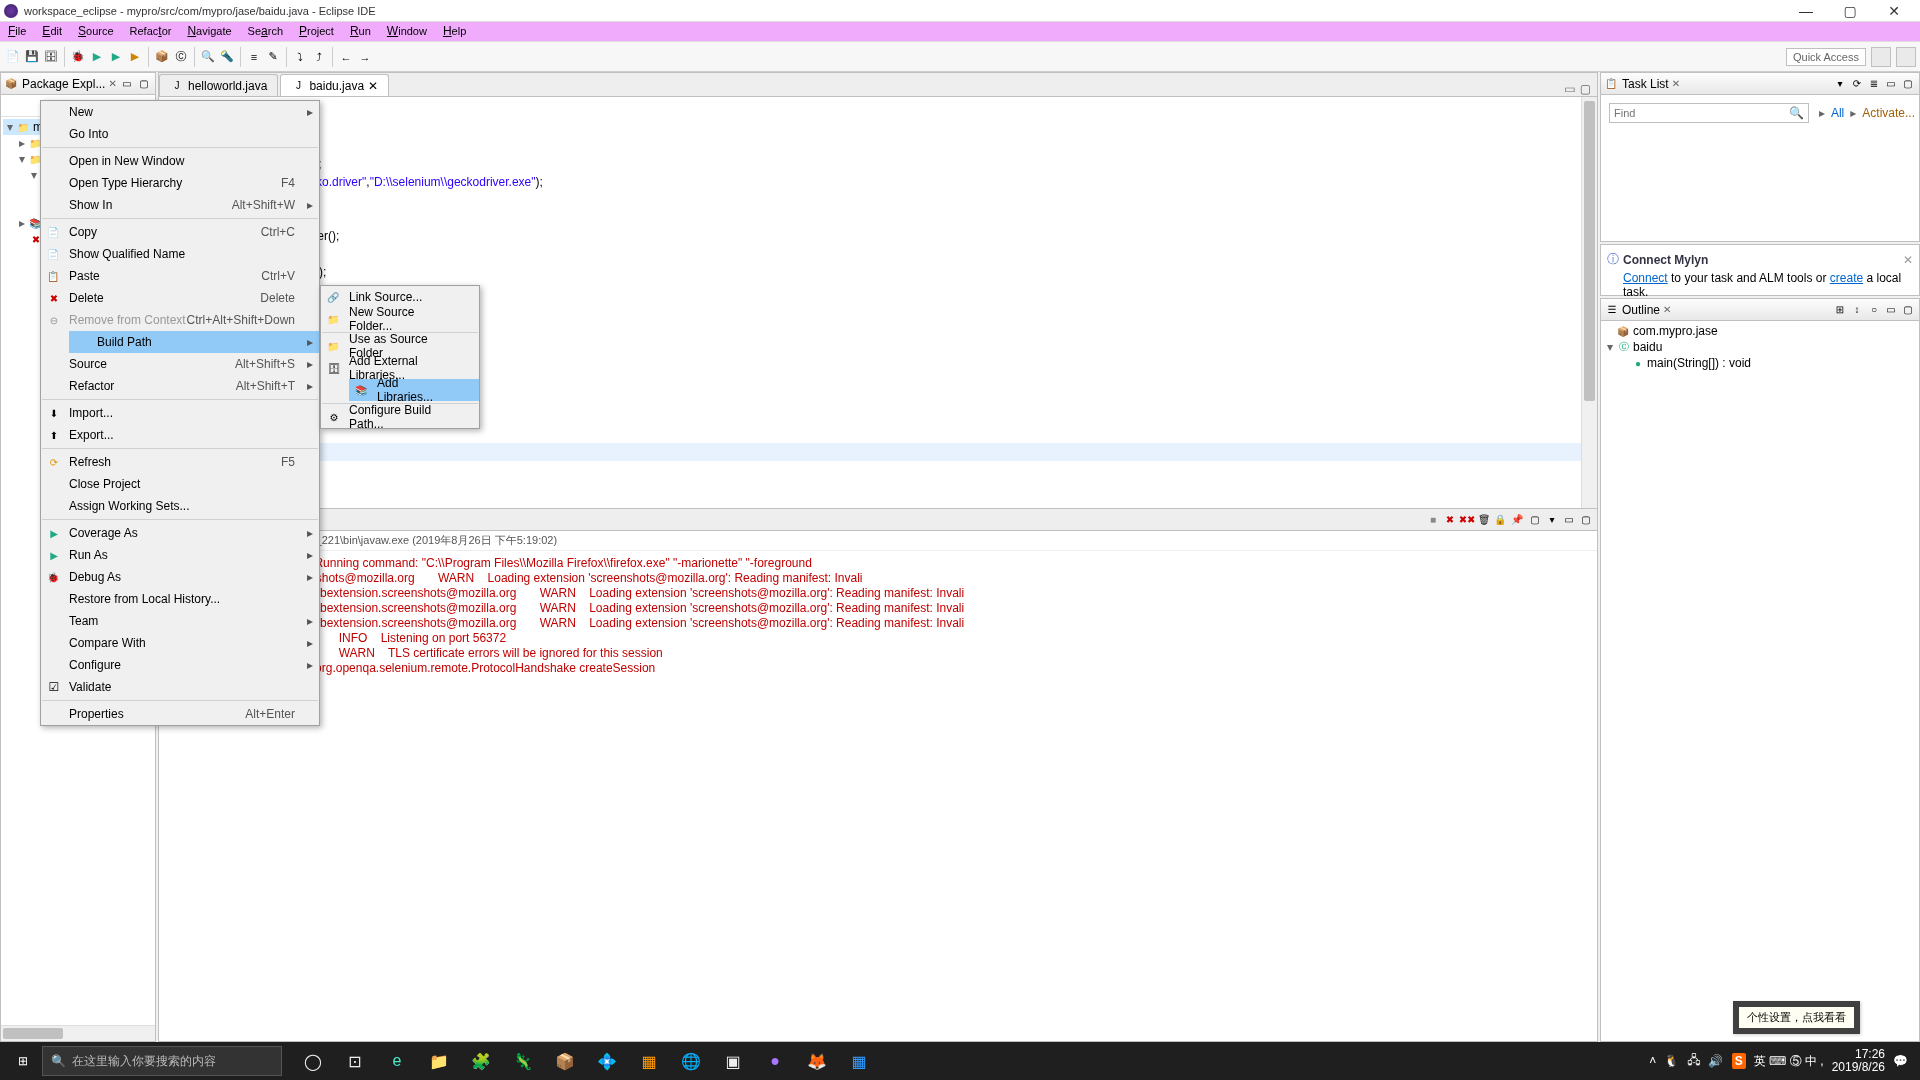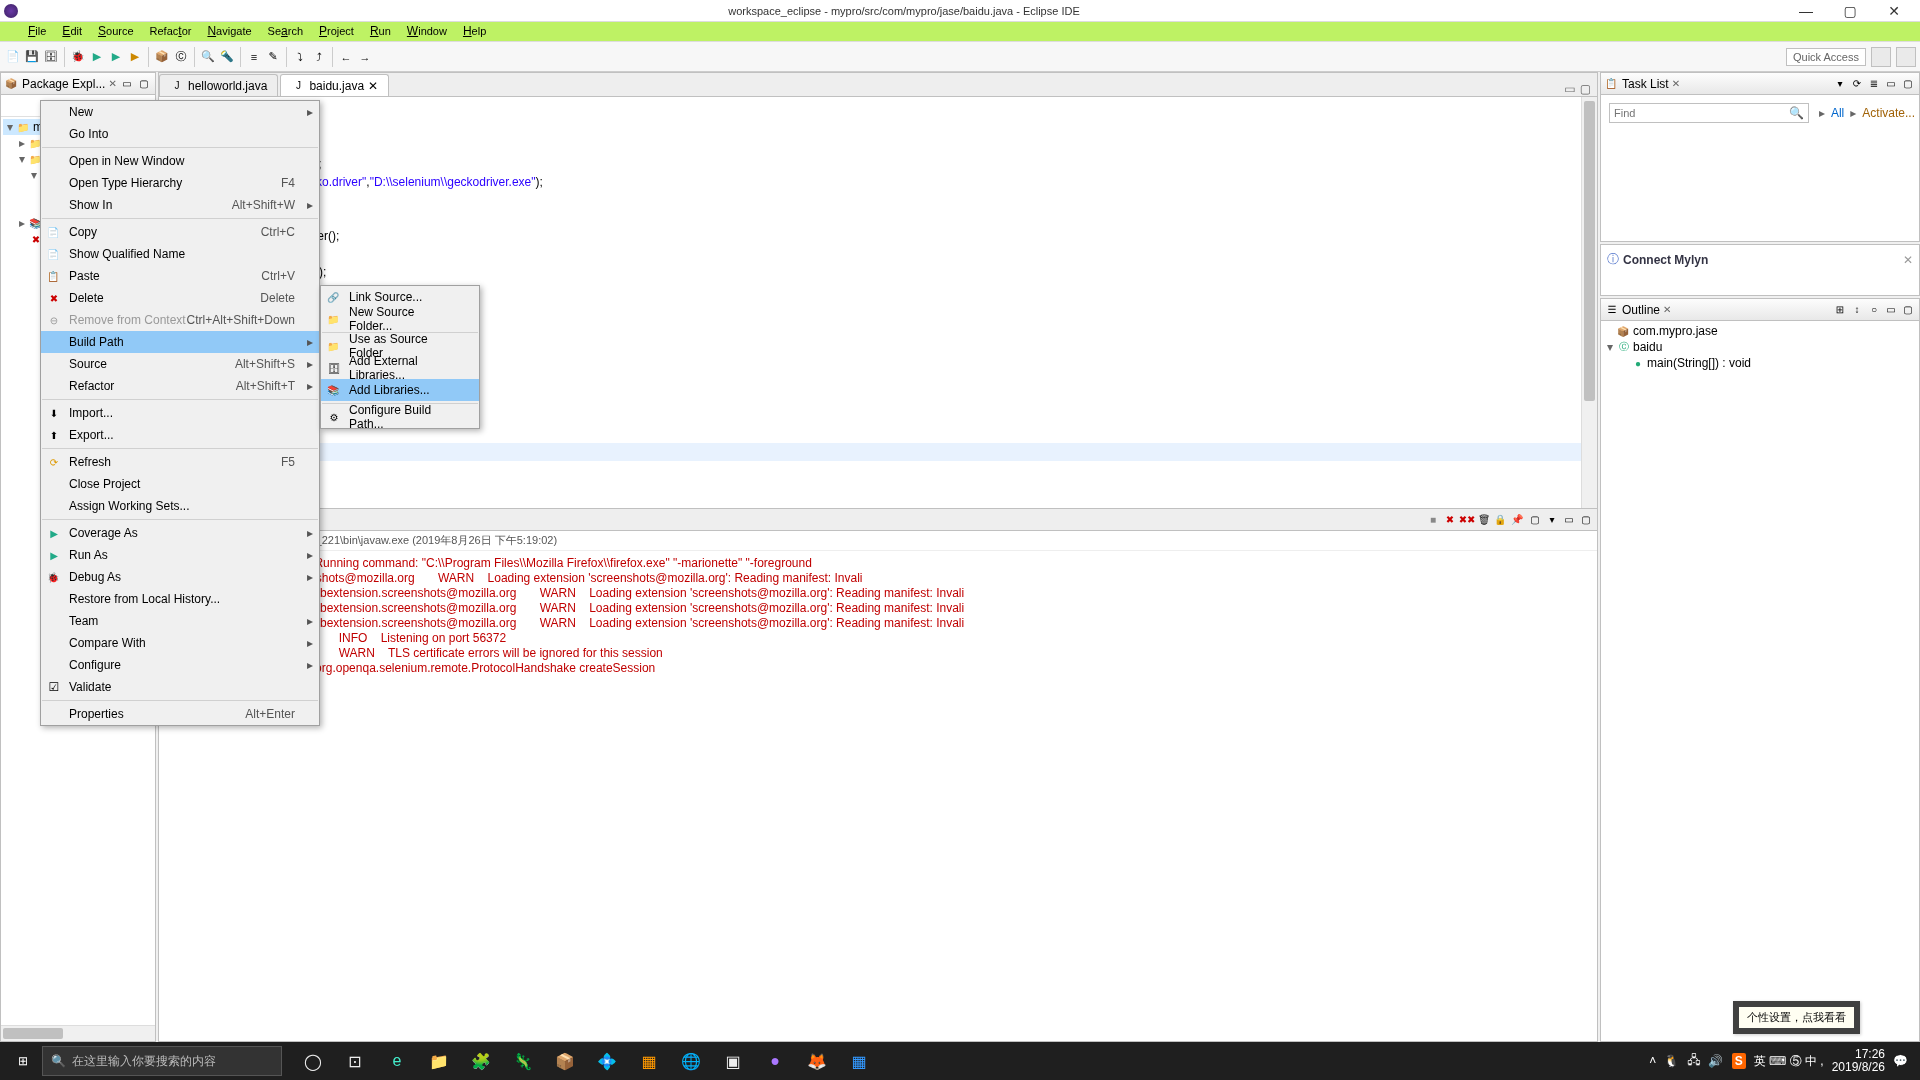--- a/index.html
+++ b/index.html
@@ -1,25 +1,25 @@
 <!DOCTYPE html>
 <html><head>
 <meta charset="utf-8">
 <style>
 * { margin: 0; padding: 0; box-sizing: border-box; font-family: "Segoe UI", Tahoma, sans-serif; font-size: 12px; }
 body { background: #f0f0f0; overflow: hidden; width: 1920px; height: 1080px; position: relative; }
 
 
 .title-bar { height: 22px; background: #fff; border-bottom: 1px solid #ddd; display: flex; align-items: center; padding: 0 4px; }
 .title-bar .eclipse-icon { width: 14px; height: 14px; background: radial-gradient(circle,#6a3aa7,#3b2060); border-radius: 50%; margin-right: 6px; }
-.title-bar .title { flex: 1; font-size: 11px; color: #333; text-align: center; }
+.title-bar .title { flex: 1; font-size: 11px; color: #333; }
 .title-bar .win-btn { width: 44px; height: 22px; text-align: center; line-height: 22px; font-size: 14px; color: #333; }
 
 
-.menu-bar { height: 20px; background: #bef264; display: flex; padding: 0 20px; border-bottom: 1px solid #ddd; }
+.menu-bar { height: 20px; background: #f0abfc; display: flex; padding: 0 0; border-bottom: 1px solid #ddd; }
 .menu-bar .menu-item { padding: 2px 8px; font-size: 11px; cursor: default; }
 .menu-bar .menu-item u { text-decoration: underline; }
 
 
 .toolbar { height: 30px; background: #f7f7f7; border-bottom: 1px solid #ccc; display: flex; align-items: center; padding: 0 4px; gap: 1px; }
 .tb-btn { width: 18px; height: 18px; display: inline-flex; align-items: center; justify-content: center; border: 1px solid transparent; font-size: 11px; }
 .tb-sep { width: 1px; height: 20px; background: #ccc; margin: 0 3px; }
 .quick-access { margin-left: auto; border: 1px solid #c0c0c0; padding: 2px 6px; font-size: 11px; color: #666; background: #fff; }
 .persp-btn { width: 20px; height: 20px; border: 1px solid #c0c0c0; margin-left: 4px; background: #eaeaea; }
 
@@ -68,21 +68,21 @@
 .console-tabs .ctab.active { background: #fff; border: 1px solid #c0c0c0; border-bottom: none; border-radius: 3px 3px 0 0; height: 20px; }
 .console-tabs .ctb-right { margin-left: auto; display: flex; gap: 3px; }
 .console-header { font-size: 11px; color: #555; padding: 2px 8px; border-bottom: 1px solid #eee; white-space: nowrap; overflow: hidden; text-overflow: ellipsis; }
 .console-body { flex: 1; font-family: Consolas, monospace; font-size: 13px; padding: 4px 8px; overflow: hidden; white-space: pre; color: #000; }
 .console-body .red { color: #c00000; }
 
 
 .ctx { position: absolute; background: #f0f0f0; border: 1px solid #a0a0a0; box-shadow: 2px 2px 6px rgba(0,0,0,0.3); font-size: 11px; z-index: 100; }
 .ctx .row { display: flex; align-items: center; height: 22px; padding: 0 24px 0 28px; position: relative; cursor: default; }
 .ctx .row.sep { height: 1px; background: #d0d0d0; margin: 2px 1px; padding: 0; }
-.ctx .row.highlight { background: #91c9f7; }
+.ctx .row.highlight { background: #91c9f7; margin-left: 28px; }
 .ctx .row .shortcut { position: absolute; right: 24px; color: #555; }
 .ctx .row .sub { position: absolute; right: 6px; color: #555; }
 .ctx .row .chk { position: absolute; left: 6px; width: 14px; text-align: center; }
 .ctx .row .ico { position: absolute; left: 5px; width: 16px; height: 16px; display: flex; align-items: center; justify-content: center; font-size: 10px; }
 .ctx .row.disabled { color: #999; }
 
 
 .status-bar { position: absolute; left: 0; right: 0; bottom: 18px; height: 20px; background: #f5f5f5; border-top: 1px solid #ccc; font-size: 11px; padding: 2px 8px; color: #444; }
 
 
@@ -280,20 +280,21 @@
         <span style="color:#666">▸</span>
         <a style="color:#a16207;text-decoration:none">Activate...</a>
       </div>
     </div>
     <div class="panel mylyn">
       <div style="display:flex;align-items:center;gap:4px;margin-bottom:3px">
         <span style="color:#5577cc">ⓘ</span>
         <b style="color:#334">Connect Mylyn</b>
         <span style="margin-left:auto;color:#999">✕</span>
       </div>
+      <div style="padding-left:16px"><a>Connect</a><span> to your task and ALM tools or </span><a>create</a><span> a local task.</span></div>
     </div>
     <div class="panel outline">
       <div class="view-tab">
         <div class="vt-title">
             <span class="mini-icon">☰</span>
             <span>Outline</span>
             <span class="vt-x">✕</span>
           </div>
         <span class="mini-icon">⊞</span>
         <span class="mini-icon">↕</span>

